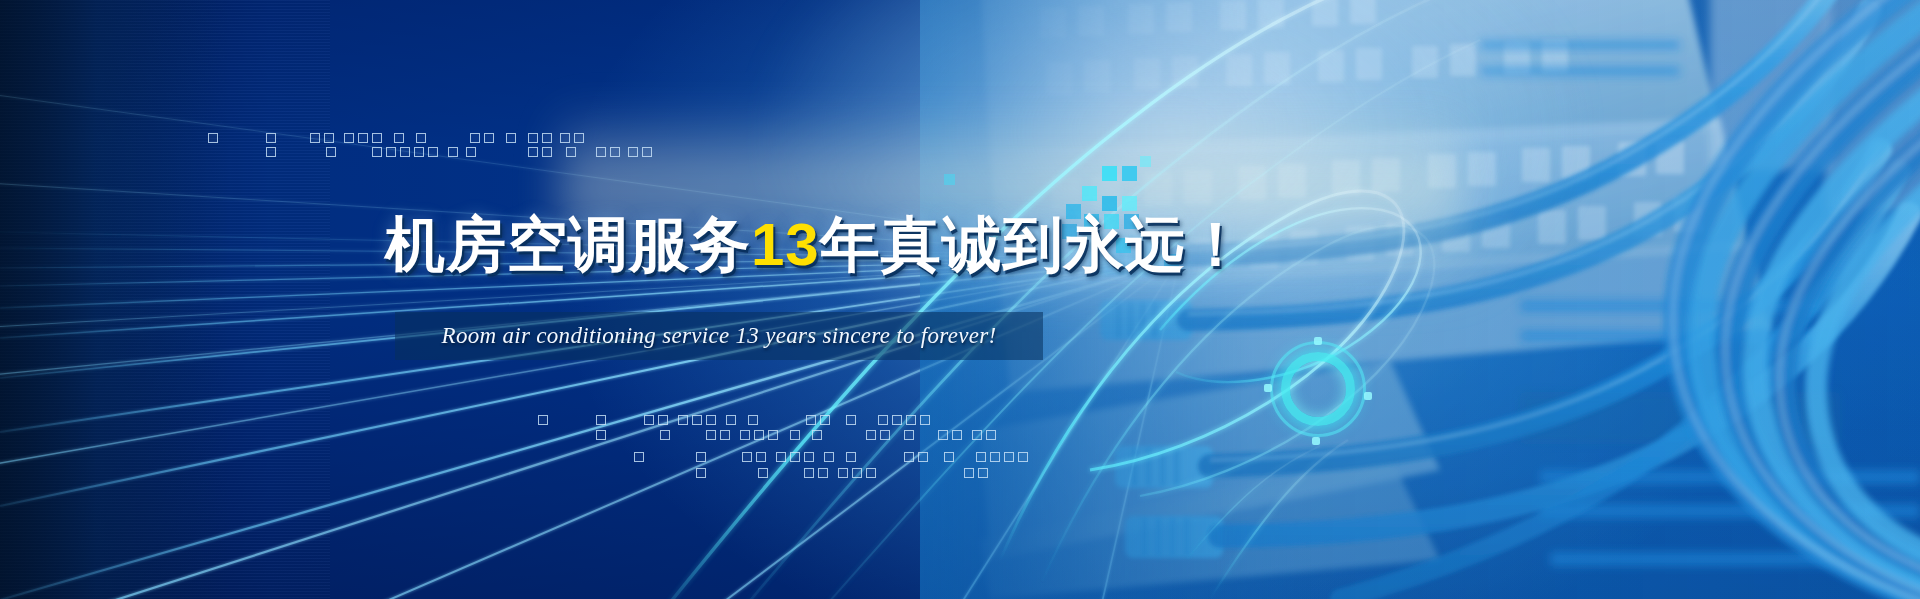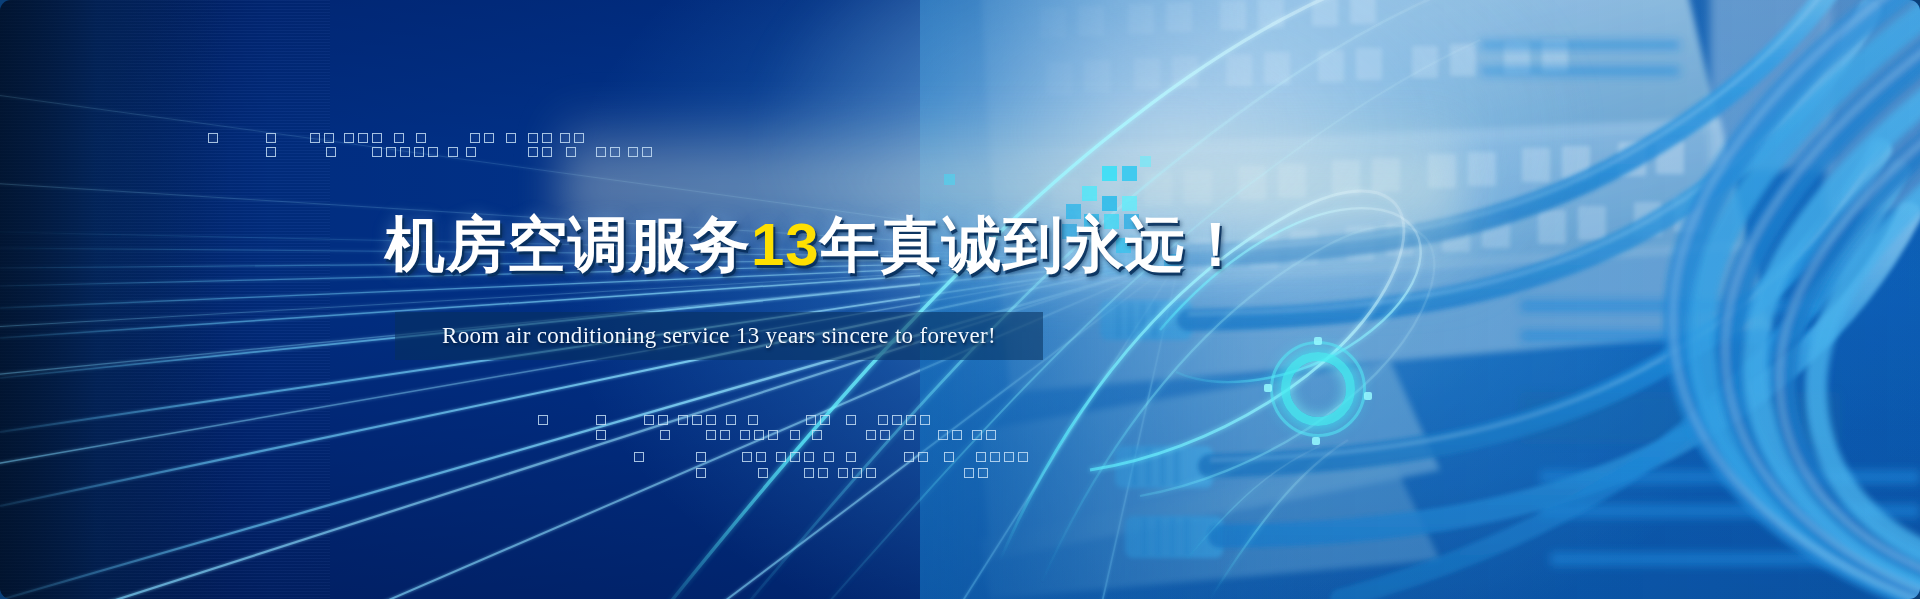--- a/index.html
+++ b/index.html
@@ -5,21 +5,20 @@
   html,body{margin:0;padding:0;background:#0a3f78;}
   *{box-sizing:border-box;}
 
   #banner{
     position:relative;
     width:1920px;
     height:599px;
     overflow:hidden;
     font-family:"Liberation Sans", sans-serif;
     background:#0d62ab;
-    border-radius:11px;
   }
 
   
   .bg-base{
     position:absolute; inset:0;
     background:
       radial-gradient(ellipse 900px 620px at 1180px 250px, rgba(150,205,245,0.55) 0%, rgba(90,170,230,0.22) 38%, rgba(13,98,171,0) 70%),
       linear-gradient(180deg,#0f63ac 0%, #1273bd 24%, #1174bd 46%, #0e62ab 72%, #0b5194 100%),
       linear-gradient(90deg,#072d55 0%, #0a4a86 5%, #0f63ac 14%, #1273bd 42%, #1f86cf 66%, #2f9ddd 82%, #2a93d6 100%);
     background-blend-mode:screen, multiply, normal;
@@ -120,20 +119,21 @@
     position:absolute;
     left:395px; top:312px;
     width:648px; height:48px;
     background:rgba(8,48,92,0.56);
   }
   .subtitle{
     position:absolute;
     left:0; top:0; right:0; bottom:0;
     display:flex; align-items:center; justify-content:center;
     font-family:"Liberation Serif","DejaVu Serif",serif;
+    font-style:italic;
     font-size:23px;
     letter-spacing:.3px;
     color:#f2f8ff;
     text-shadow:1px 2px 3px rgba(2,24,54,0.85);
     white-space:nowrap;
   }
 </style>
 </head>
 <body>
 

